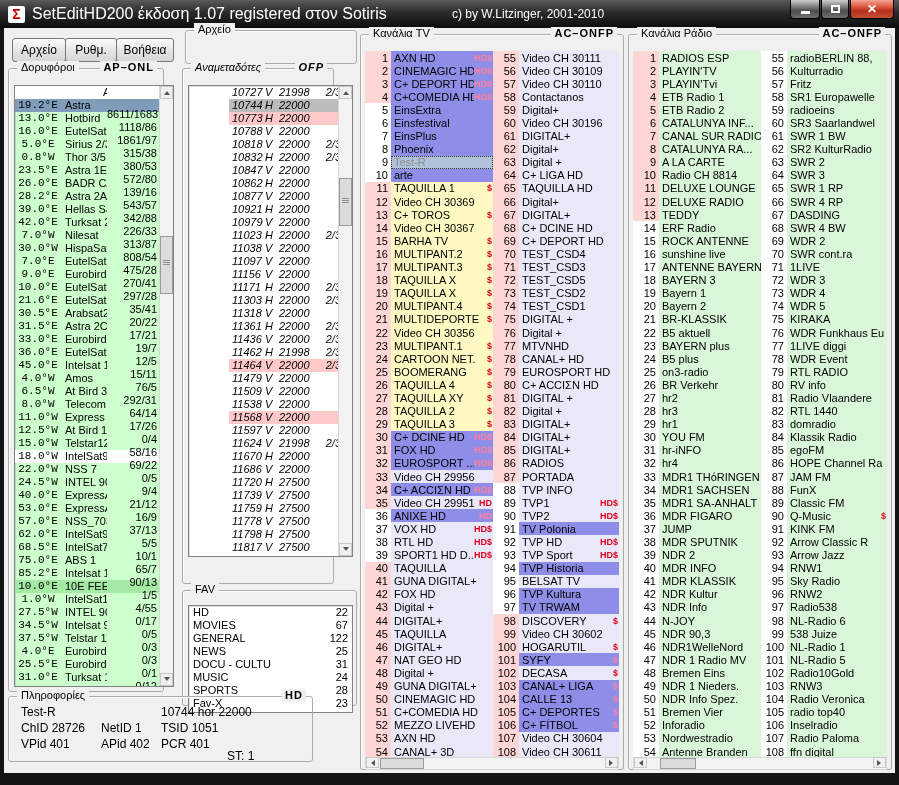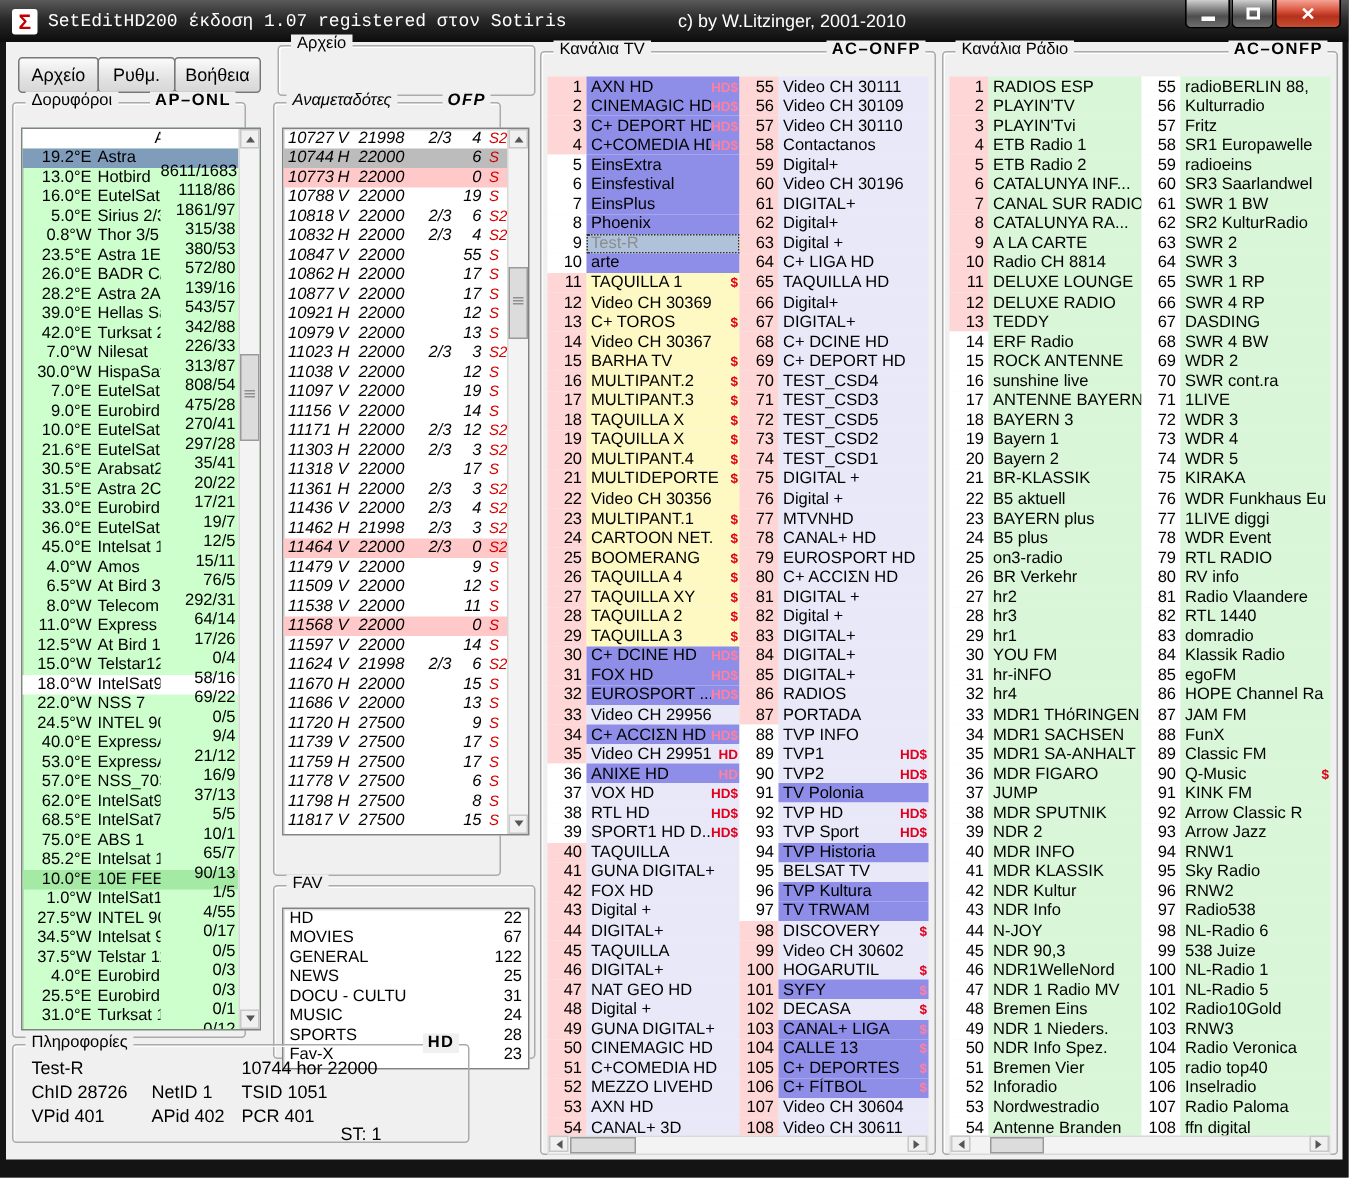--- a/index.html
+++ b/index.html
@@ -5,21 +5,21 @@
   *{box-sizing:border-box;margin:0;padding:0;font-family:"Liberation Sans",sans-serif;}
   html,body{width:899px;height:785px;}
   body{position:relative;background:#000;overflow:hidden;}
   .window{position:absolute;inset:0;background:#141414;}
   
   .titlebar{position:absolute;left:0;top:0;width:899px;height:28px;
     background:linear-gradient(180deg,#5a5a5a 0%,#2a2a2a 45%,#0c0c0c 100%);
     display:flex;align-items:center;color:#fff;}
   .app-icon{width:17px;height:17px;background:#fff;margin:0 7px 0 8px;display:flex;
     align-items:center;justify-content:center;color:#c00000;font-weight:bold;font-size:14px;border-radius:2px;flex:none;}
-  .title-left{font-size:12px;white-space:nowrap;font-family:Liberation Mono, monospace;}
+  .title-left{font-size:16px;white-space:nowrap;}
   .title-right{position:absolute;left:452px;font-size:12px;white-space:nowrap;}
   .win-controls{position:absolute;right:5px;top:0;display:flex;}
   .tbtn{height:19px;margin-left:1px;border:1px solid #000;border-top:none;border-radius:0 0 4px 4px;
     background:linear-gradient(#cfcfcf,#787878 40%,#4e4e4e 60%,#6e6e6e);display:flex;align-items:center;justify-content:center;}
   .tbtn.minb{width:30px;} .tbtn.maxb{width:28px;}
   .tbtn.closeb{width:44px;background:linear-gradient(#f5a396,#d9543c 40%,#b5301c 60%,#c44e30);color:#fff;font-size:12px;font-weight:bold;}
   .glyph-min{width:9px;height:3px;background:#fff;margin-top:6px;}
   .glyph-max{width:9px;height:8px;border:2px solid #fff;}
   
   .client{position:absolute;left:4px;top:28px;width:891px;height:745px;background:#F0F0F0;font-size:11px;color:#000;}
@@ -27,29 +27,29 @@
     background:linear-gradient(#FBFBFB,#E2E2E2 60%,#D7D7D7);font-size:12px;text-align:center;line-height:22px;}
   .grp{position:absolute;border:1px solid #ABABAB;border-radius:3px;box-shadow:inset 1px 1px 0 #FFFFFF;}
   .grp-label{position:absolute;top:-8px;left:8px;background:#F0F0F0;padding:0 4px;font-size:11px;line-height:13px;}
   .grp-flags{position:absolute;top:-8px;right:6px;background:#F0F0F0;padding:0 3px;font-size:11px;font-weight:bold;line-height:13px;letter-spacing:1px;}
   .lb{position:absolute;border:1px solid #828282;background:#fff;overflow:hidden;box-shadow:inset 1px 1px 0 rgba(0,0,0,.12);}
   
   .row{display:flex;align-items:center;}
   
   .sat-lb{background:#CCFFCC;}
   .sat-row{height:13px;font-size:11px;line-height:13px;}
-  .sat-row .pos{width:46px;text-align:right;white-space:nowrap;flex:none;}
+  .sat-row .pos{width:46px;text-align:center;white-space:nowrap;flex:none;font-family:Liberation Mono, monospace;}
   .sat-row .nm{flex:1;padding-left:4px;white-space:nowrap;overflow:hidden;}
   .sat-row .cnt{width:52px;text-align:right;padding-right:2px;white-space:nowrap;flex:none;margin-top:44px;}
   .sat-row.st-hdr{background:#fff;} .sat-row.st-hdr .nm{padding-left:42px;}
   .sat-row.st-sel{background:#7F9DBB;}
   .sat-row.st-wh{background:#fff;}
   .sat-row.st-hl{background:#A4E9A4;}
   
-  .tp-row{height:13px;font-size:11px;line-height:13px;}
+  .tp-row{height:13px;font-size:11px;line-height:13px;margin-left:40px;}
   .tp-row .f{width:36px;padding-left:3px;flex:none;}
   .tp-row .p{width:14px;flex:none;}
   .tp-row .sr{width:38px;flex:none;}
   .tp-row .fec{width:24px;text-align:right;flex:none;}
   .tp-row .c{width:20px;text-align:right;flex:none;}
   .tp-row .sys{flex:1;color:#D40000;font-size:10px;padding-left:5px;}
   .tp-row.st-sel{background:#BCBCBC;}
   .tp-row.st-pink{background:#FFC9C9;}
   
   .fav-row{height:13px;font-size:11px;line-height:13px;padding:0 4px;}

